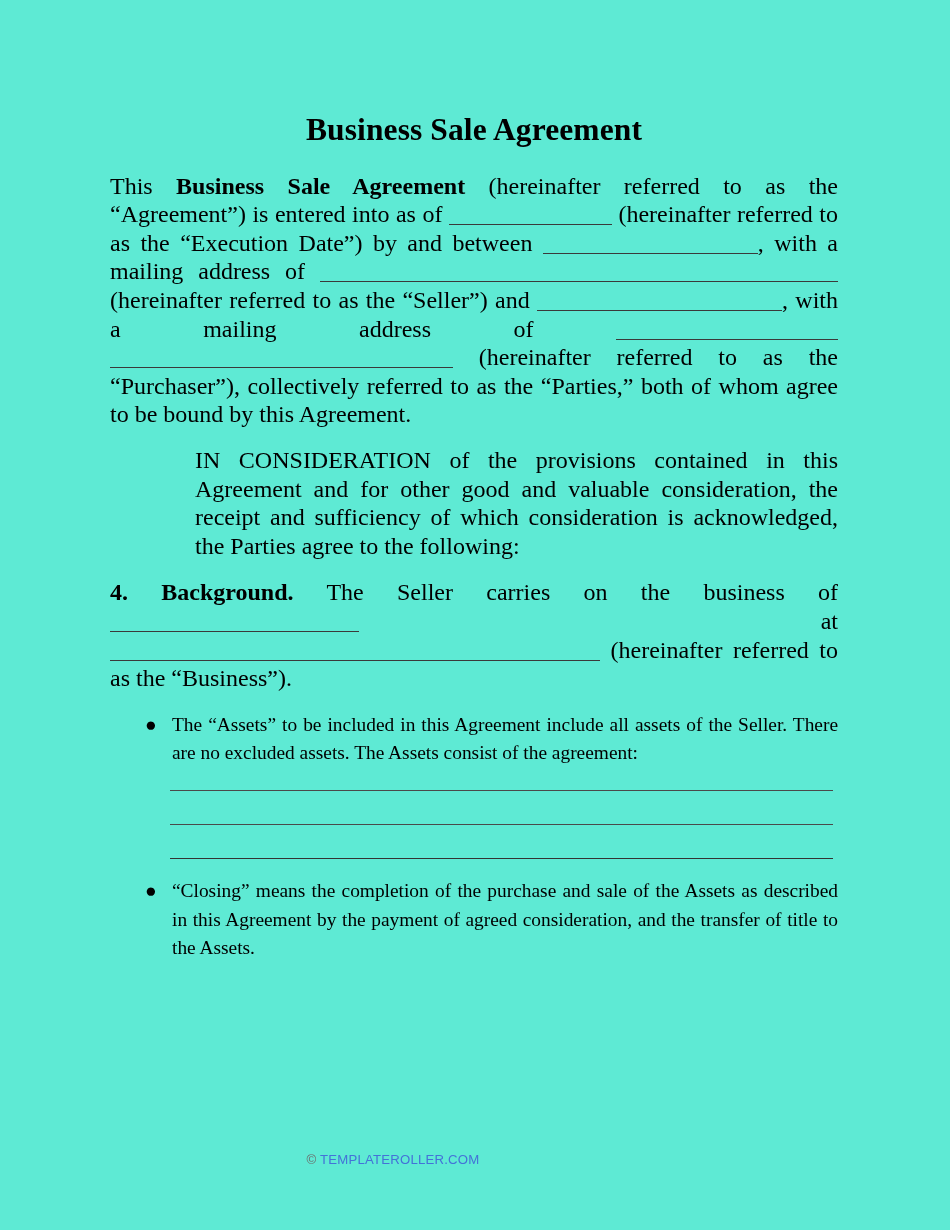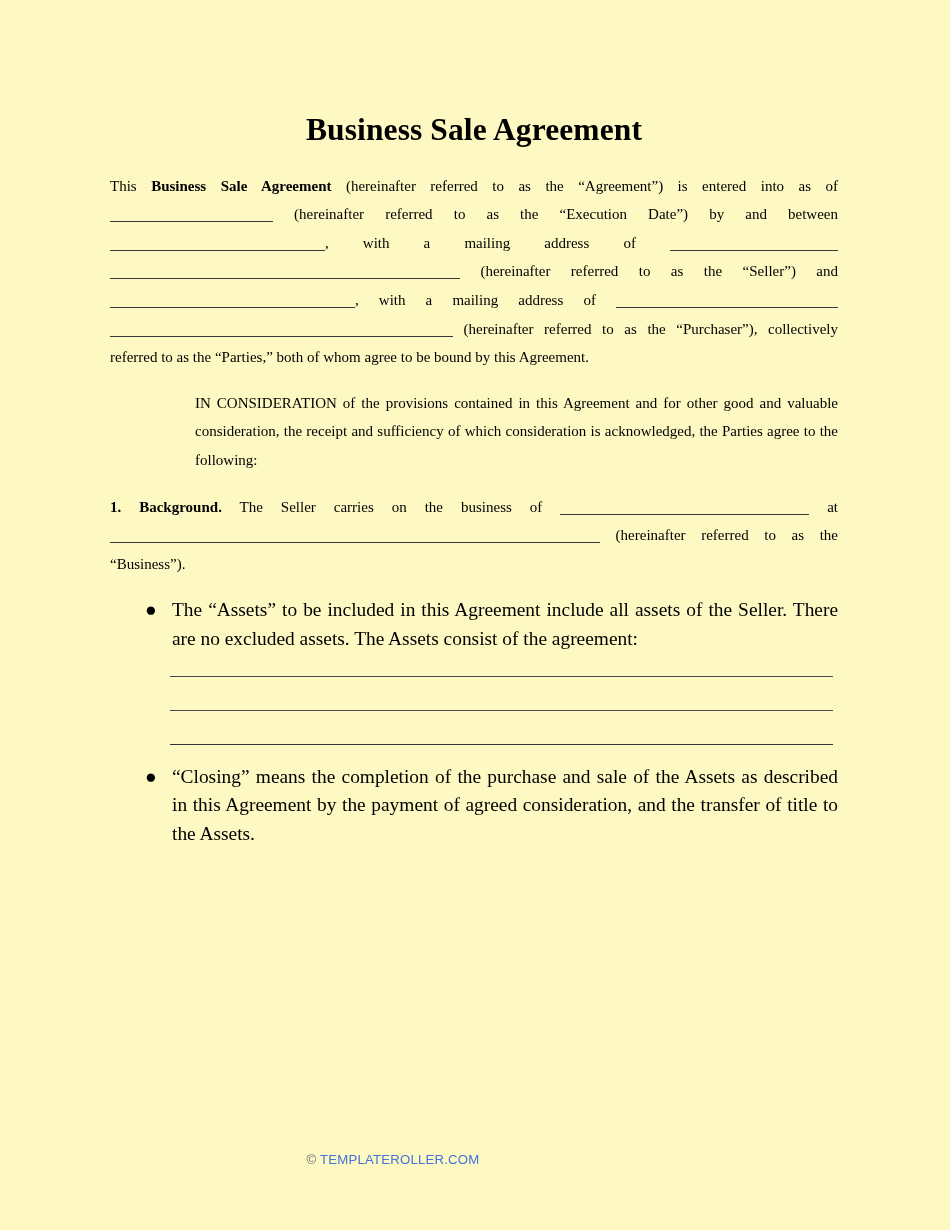--- a/index.html
+++ b/index.html
@@ -4,21 +4,21 @@
 <style>
   html, body {
     margin: 0;
     padding: 0;
     background: #ffffff;
   }
   .page {
     position: relative;
     width: 950px;
     height: 1230px;
-    background: #fef9c3;
+    background: #5eead4;
     overflow: hidden;
     font-family: "Liberation Serif", "DejaVu Serif", serif;
     color: #000000;
   }
   .content {
     position: absolute;
     left: 110px;
     top: 0;
     width: 728px;
   }
@@ -26,21 +26,21 @@
     text-align: center;
     font-weight: bold;
     font-size: 31.5px;
     line-height: 1.1;
     margin: 0;
     padding-top: 113px;
     letter-spacing: 0.1px;
   }
   .para {
     text-align: justify;
-    font-size: 15px;
+    font-size: 24px;
     line-height: 28.6px;
     margin: 0;
     -webkit-hyphens: none;
     hyphens: none;
   }
   .para.first {
     margin-top: 24px;
   }
   .para.gap {
     margin-top: 18px;
@@ -127,21 +127,21 @@
 <div class="page">
 
   <div class="content">
 
     <h1 class="doc-title">Business Sale Agreement</h1>
 
     <p class="para first"><span>This </span><span class="bold">Business Sale Agreement</span><span> (hereinafter referred to as the “Agreement”) is entered into as of </span><span class="blank b-exec"></span><span> (hereinafter referred to as the “Execution Date”) by and between </span><span class="blank b-party1"></span><span>, with a mailing address of </span><span class="blank b-addr1"></span><span class="blank b-addr1b"></span><span> (hereinafter referred to as the “Seller”) and </span><span class="blank b-party2"></span><span>, with a mailing address of </span><span class="blank b-addr2"></span><span class="blank b-addr2b"></span><span> (hereinafter referred to as the “Purchaser”), collectively referred to as the “Parties,” both of whom agree to be bound by this Agreement.</span></p>
 
     <p class="para indent-both">IN CONSIDERATION of the provisions contained in this Agreement and for other good and valuable consideration, the receipt and sufficiency of which consideration is acknowledged, the Parties agree to the following:</p>
 
-    <p class="para gap"><span class="bold">1. Background.</span><span> The Seller carries on the business of </span><span class="blank b-biz"></span><span> at </span><span class="blank b-bizloc"></span><span> (hereinafter referred to as the “Business”).</span></p>
+    <p class="para gap"><span class="bold">4. Background.</span><span> The Seller carries on the business of </span><span class="blank b-biz"></span><span> at </span><span class="blank b-bizloc"></span><span> (hereinafter referred to as the “Business”).</span></p>
 
 
 
     <ul class="bullet-list">
       <li class="bullet-item">
         <span class="bullet-dot">●</span>
         <span>The “Assets” to be included in this Agreement include all assets of the Seller. There are no excluded assets. The Assets consist of the agreement:</span>
       </li>
     </ul>
 

